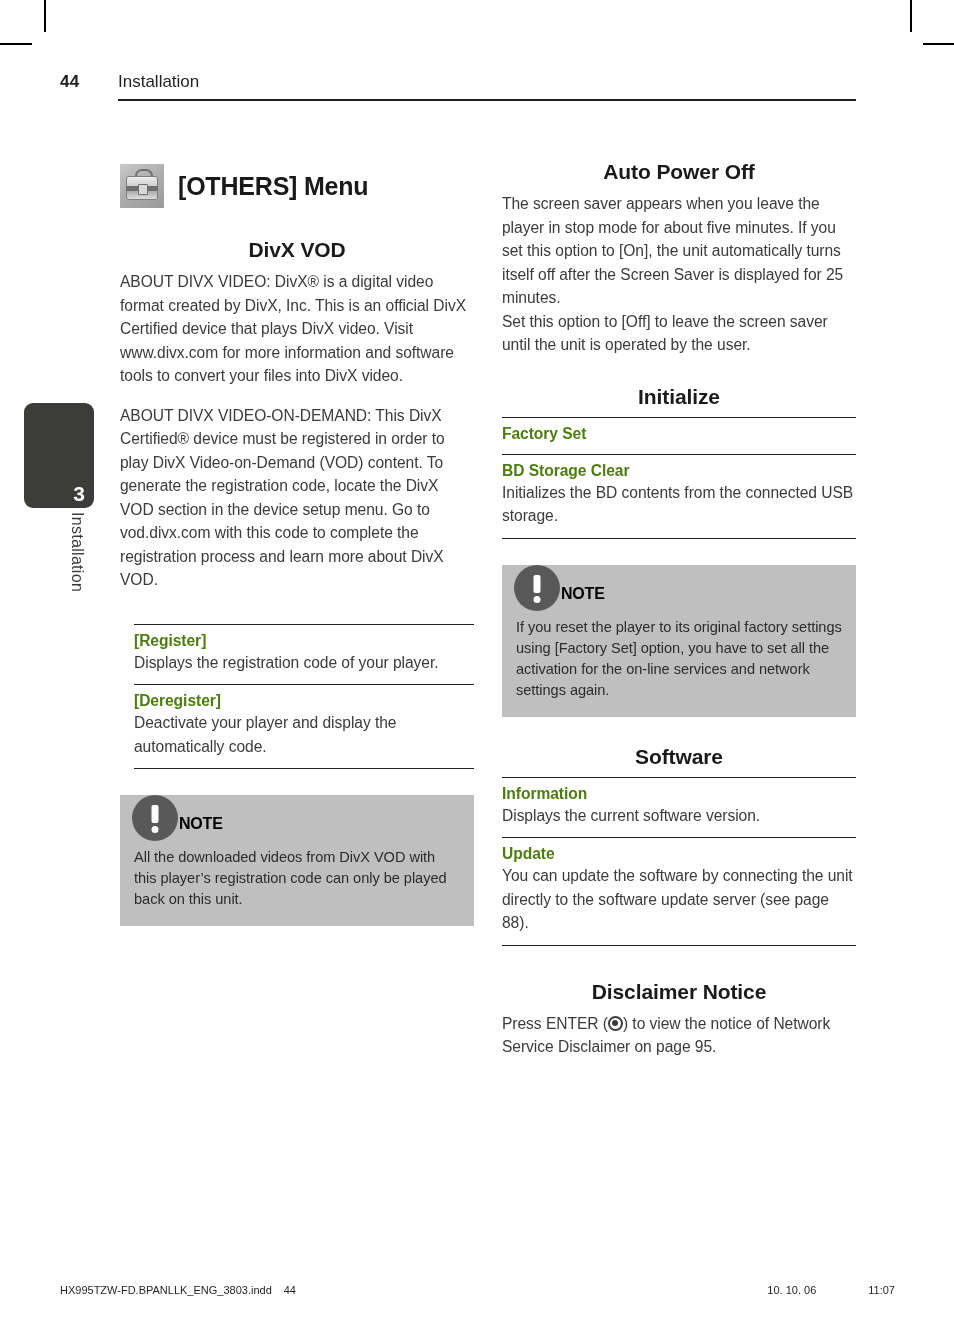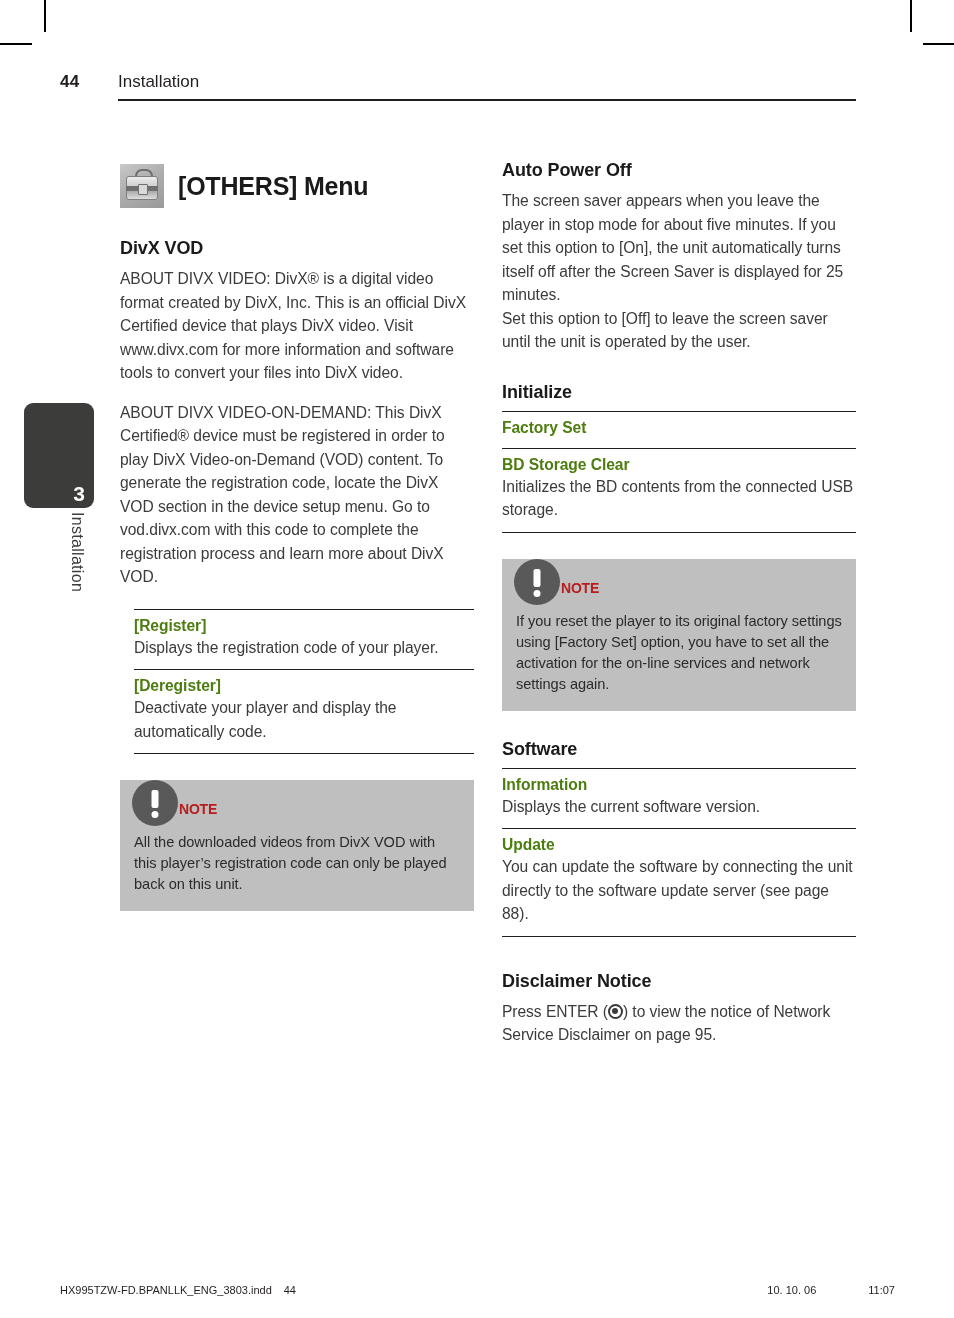--- a/index.html
+++ b/index.html
@@ -145,25 +145,26 @@
   }
   .menu-title {
     font-size: 25px;
     font-weight: bold;
     letter-spacing: -0.2px;
     color: #1a1a1a;
   }
 
   
   h2.section-h {
-    font-size: 18px;
+    font-size: 21px;
     font-weight: bold;
     margin: 0 0 8px 0;
     letter-spacing: -0.1px;
     color: #1a1a1a;
+    text-align: center;
   }
   .section-h.spaced-top { margin-top: 28px; }
 
   p.body-text {
     font-size: 15.6px;
     line-height: 23.5px;
     margin: 0 0 16px 0;
     color: #3b3b3b;
     letter-spacing: -0.05px;
   }
@@ -228,23 +229,23 @@
     position: absolute;
     left: 50%;
     top: 31px;
     transform: translateX(-50%);
     width: 7px;
     height: 7px;
     border-radius: 50%;
     background: #ffffff;
   }
   .note-label {
-    font-size: 14px;
-    font-weight: bold;
-    color: #b91c1c;
+    font-size: 16px;
+    font-weight: bold;
+    color: #000000;
     margin-left: 1px;
     letter-spacing: -0.2px;
   }
   .note-text {
     font-size: 14.6px;
     line-height: 21px;
     color: #2b2b2b;
     letter-spacing: -0.05px;
   }
 
@@ -320,21 +321,21 @@
       <div class="mi-latch"></div>
     </div>
     <div class="menu-title">[OTHERS] Menu</div>
   </div>
 
   <h2 class="section-h">DivX VOD</h2>
 
   <p class="body-text">ABOUT DIVX VIDEO: DivX® is a digital video format created by DivX, Inc. This is an official DivX Certified device that plays DivX video. Visit www.divx.com for more information and software tools to convert your files into DivX video.</p>
   <p class="body-text">ABOUT DIVX VIDEO-ON-DEMAND: This DivX Certified® device must be registered in order to play DivX Video-on-Demand (VOD) content. To generate the registration code, locate the DivX VOD section in the device setup menu. Go to vod.divx.com with this code to complete the registration process and learn more about DivX VOD.</p>
 
-  <div class="ruled-list indent" style="margin-top:20px;">
+  <div class="ruled-list indent" style="margin-top:32px;">
     <div class="ruled-item">
       <div class="ruled-item-title">[Register]</div>
       <div class="ruled-item-desc">Displays the registration code of your player.</div>
     </div>
     <div class="ruled-item last">
       <div class="ruled-item-title">[Deregister]</div>
       <div class="ruled-item-desc">Deactivate your player and display the automatically code.</div>
     </div>
   </div>
 

